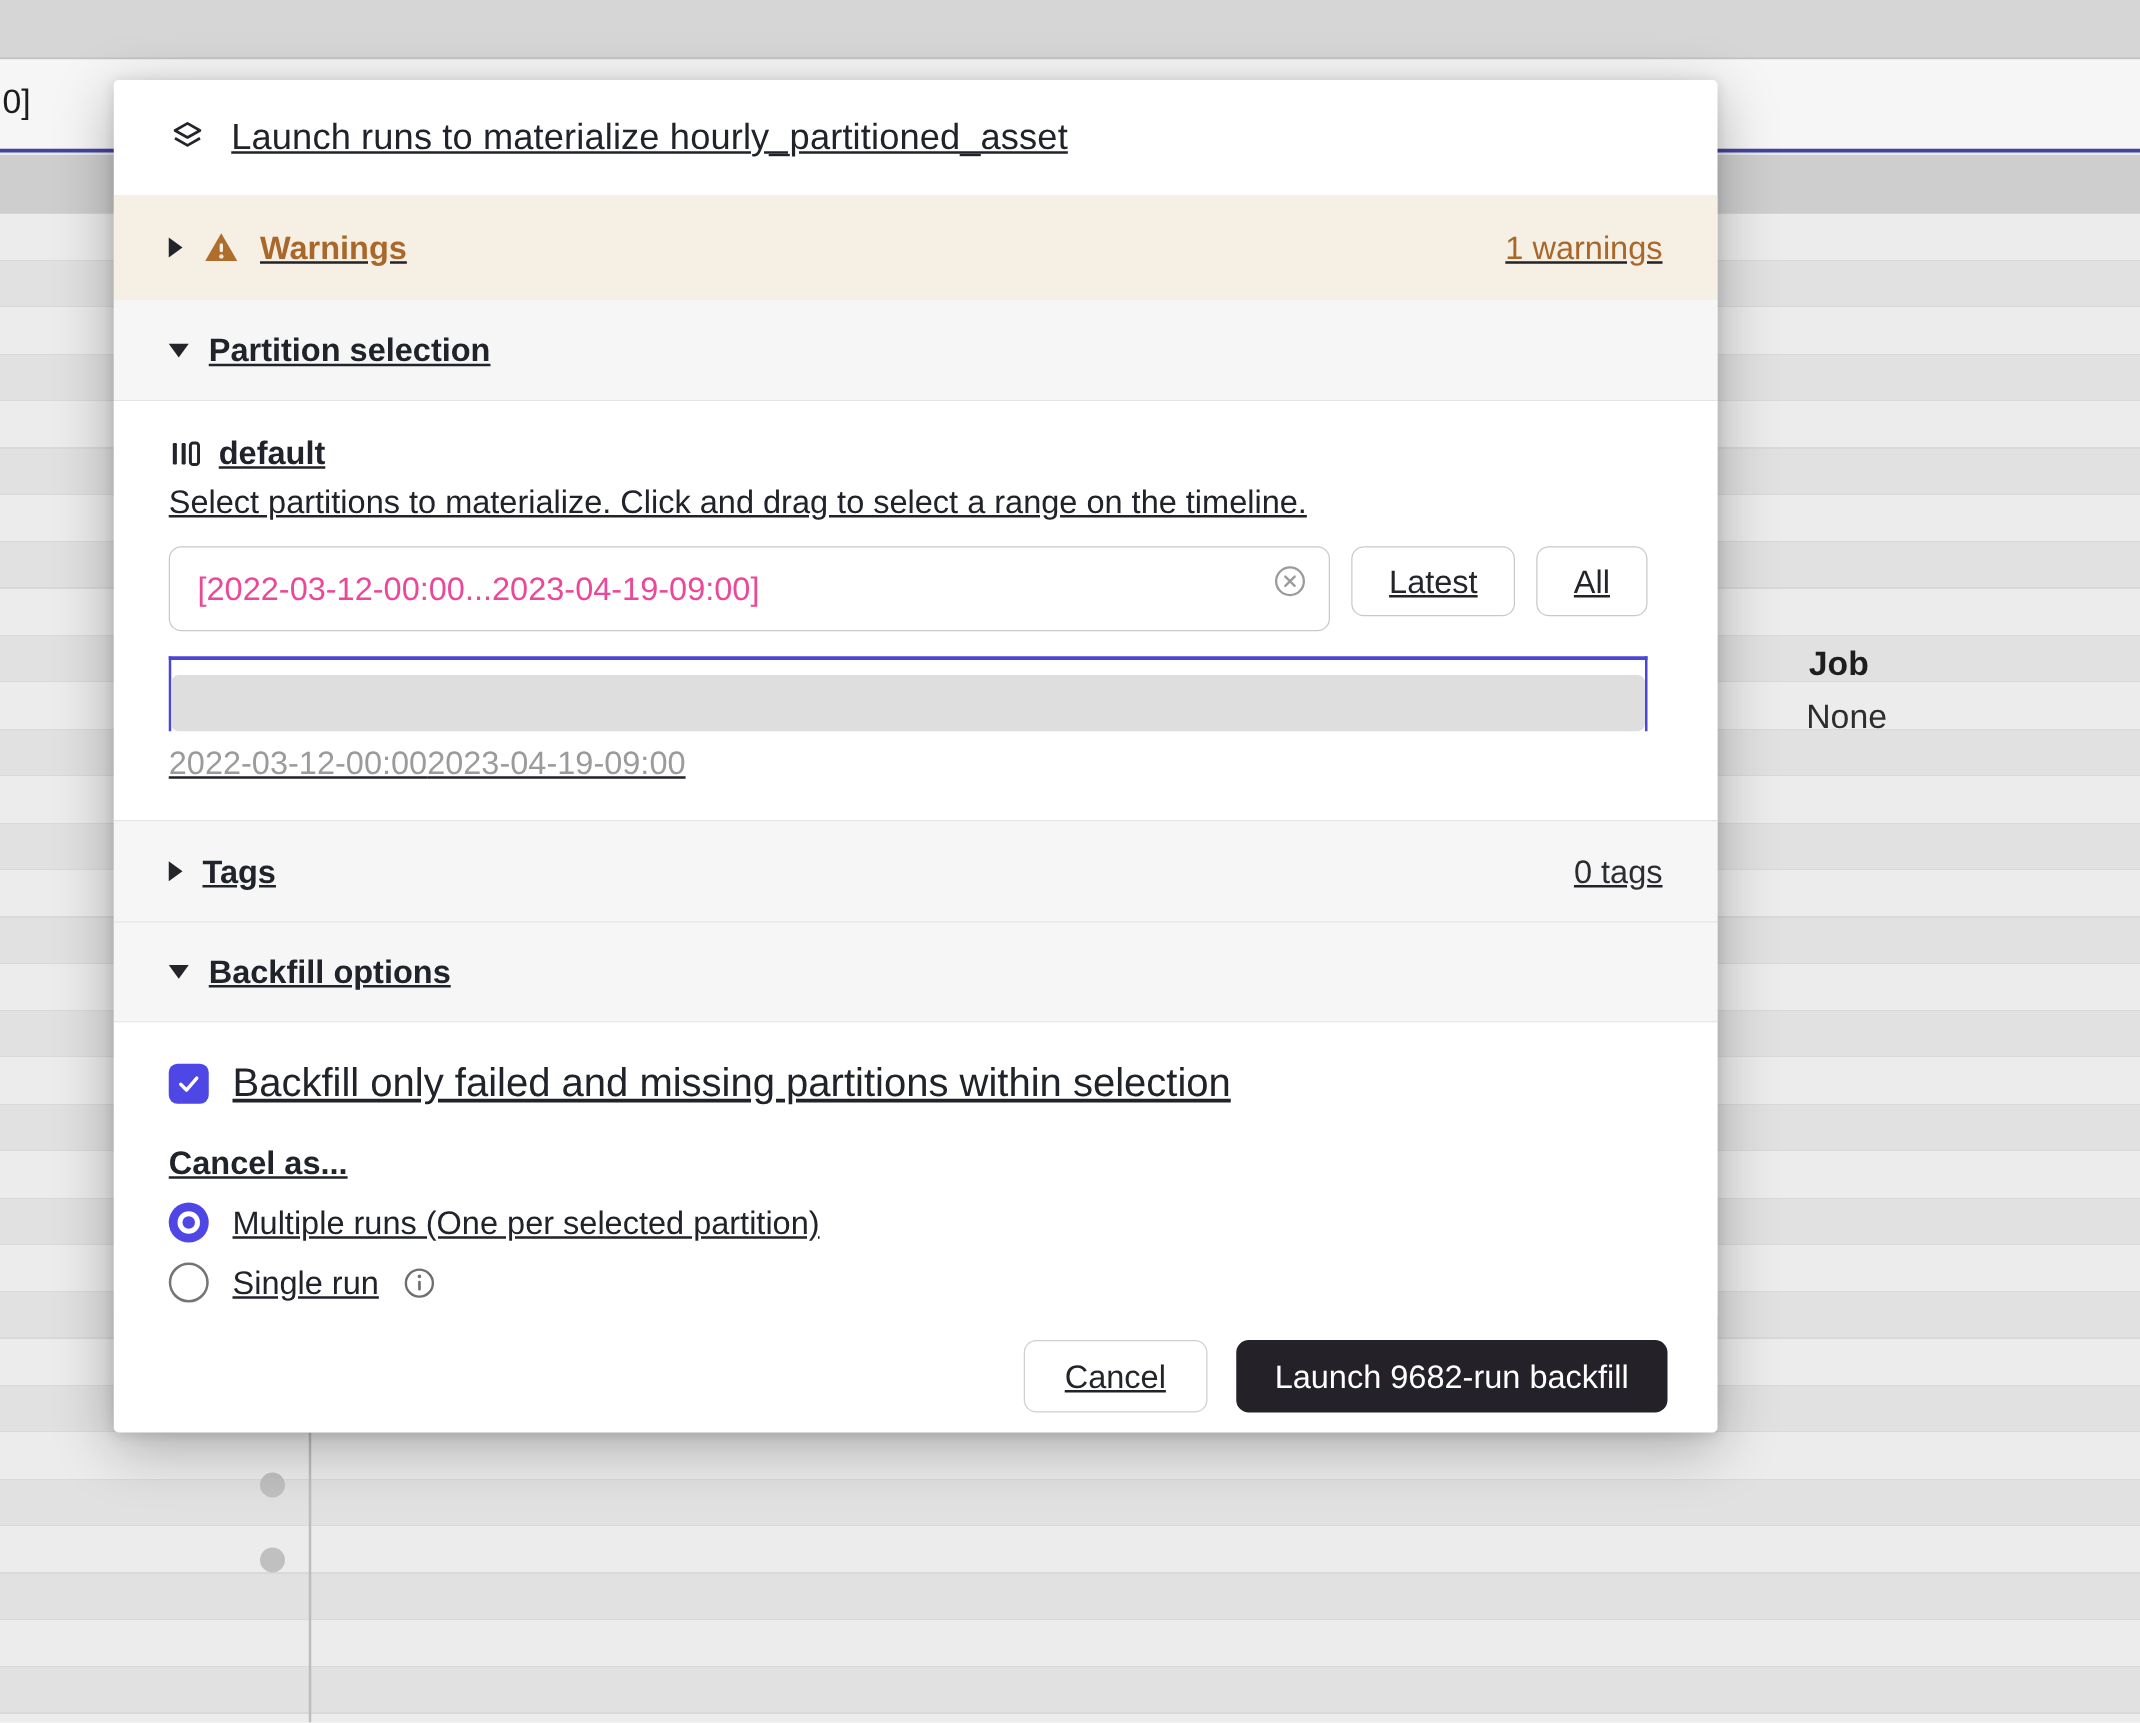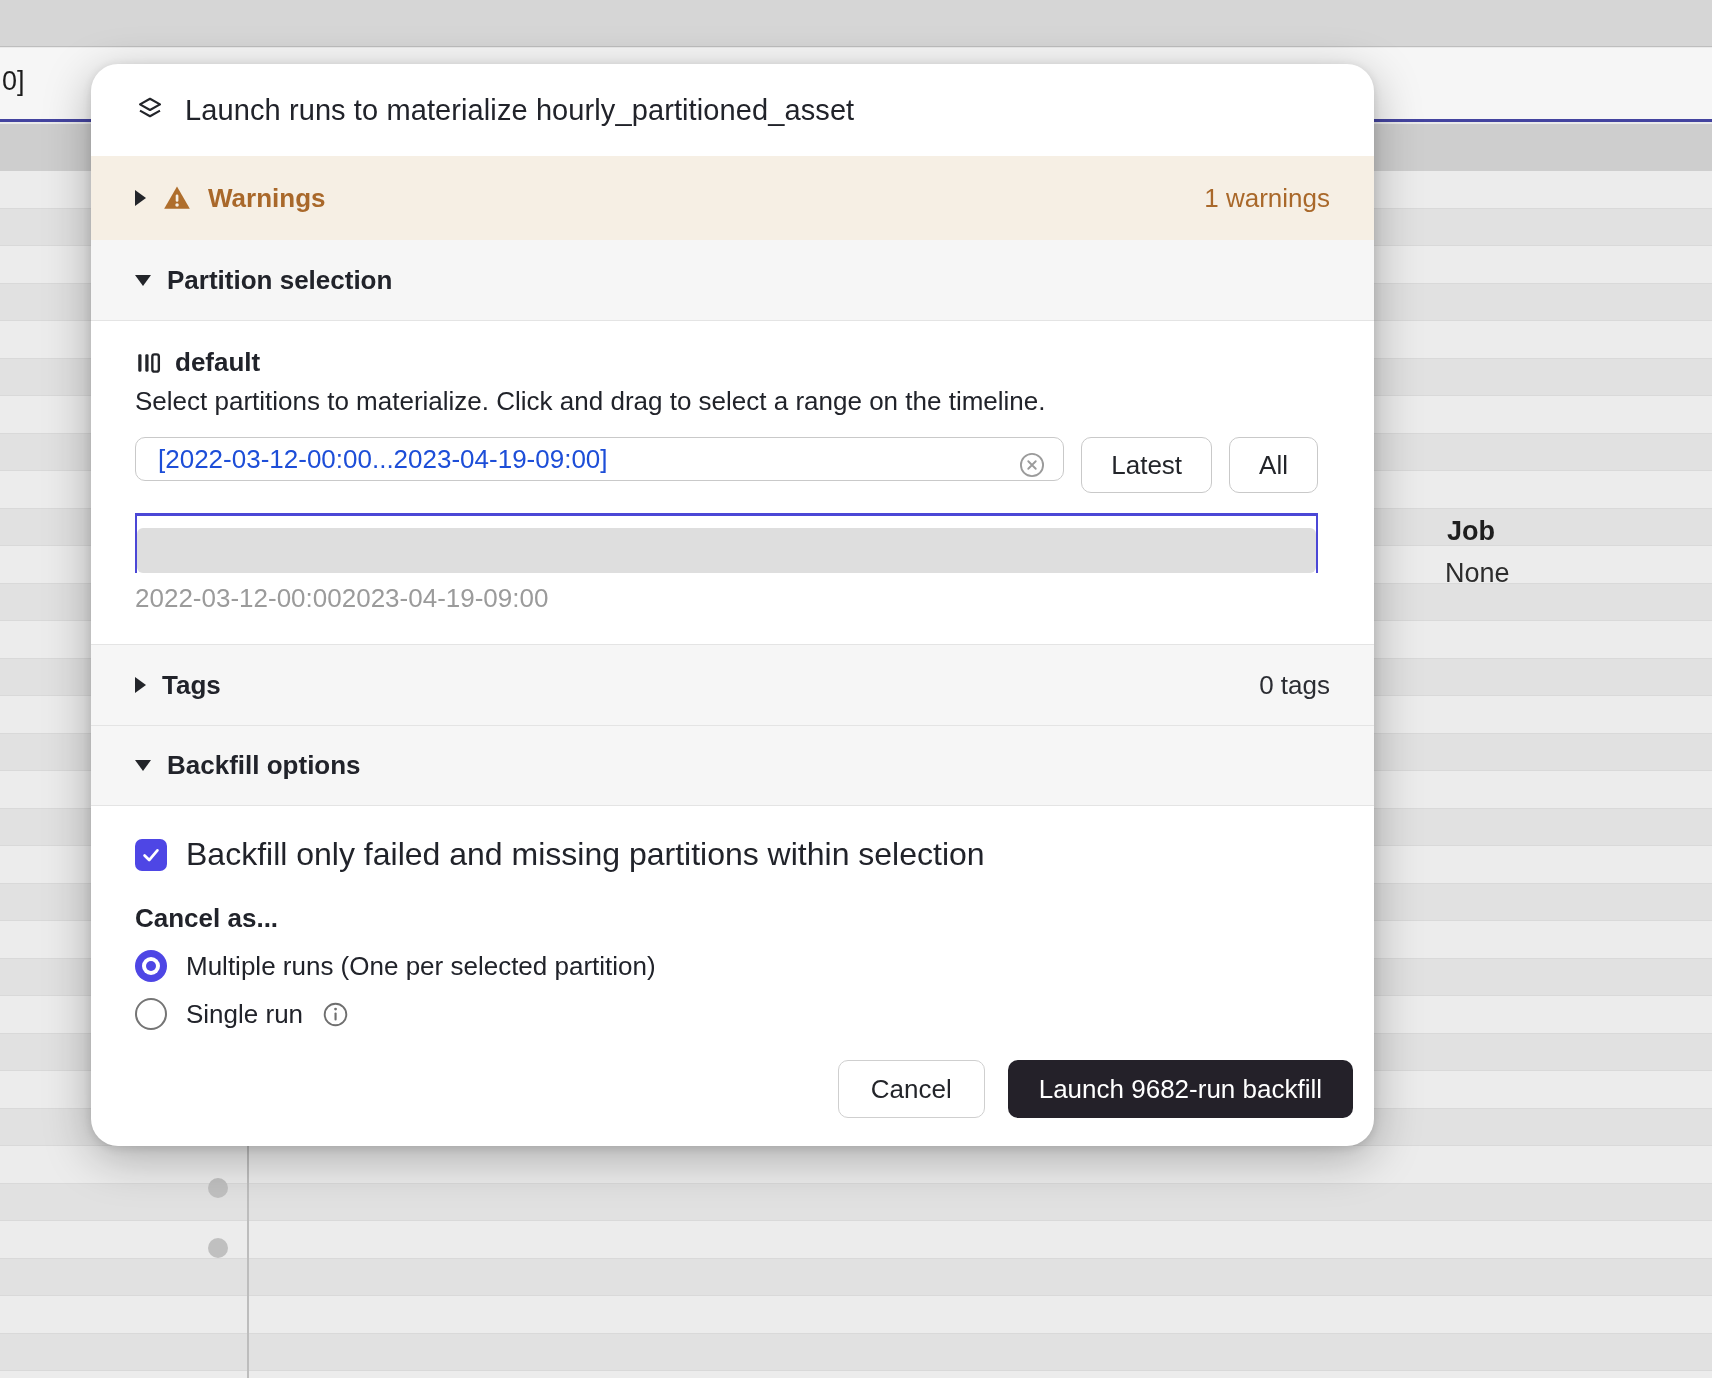--- a/index.html
+++ b/index.html
@@ -31,24 +31,24 @@
   .bg-job-label { position: absolute; left: 1447px; top: 516px; font-size: 27px; font-weight: 700; color: #1E1E1E; }
   .bg-job-value { position: absolute; left: 1445px; top: 558px; font-size: 27px; color: #2D2D2D; }
   .bg-vline { position: absolute; left: 247px; top: 1146px; width: 2px; height: 232px; background: #BDBDBD; }
   .bg-dot { position: absolute; width: 20px; height: 20px; border-radius: 50%; background: #C0C0C0; }
   .bg-dot.d1 { left: 208px; top: 1178px; }
   .bg-dot.d2 { left: 208px; top: 1238px; }
 
   
   .modal {
     position: absolute; left: 91px; top: 64px; width: 1283px; height: 1082px;
-    background: #FFFFFF; border-radius: 27px;
+    background: #FFFFFF; border-radius: 4px;
     box-shadow: 0 12px 48px rgba(0,0,0,0.28), 0 2px 10px rgba(0,0,0,0.12);
     z-index: 10; overflow: hidden;
-    display: flex; flex-direction: column;
+    display: flex; flex-direction: column; text-decoration: underline;
   }
 
   .modal-header {
     height: 92px; flex: 0 0 auto;
     display: flex; align-items: center; gap: 20px;
     padding: 0 44px;
   }
   .modal-title { font-size: 29px; font-weight: 500; color: #21232A; letter-spacing: 0.1px; }
 
   
@@ -78,24 +78,24 @@
 
   
   .partition-content { flex: 0 0 auto; padding: 26px 56px 30px 44px; background: #FFFFFF; }
   .dim-row { display: flex; align-items: center; gap: 14px; }
   .dim-name { font-size: 26px; font-weight: 700; color: #21232A; }
   .dim-desc { margin-top: 8px; font-size: 26px; color: #21232A; }
 
   .range-row { margin-top: 20px; display: flex; gap: 17px; align-items: stretch; }
   .range-input-wrap { position: relative; flex: 1 1 auto; }
   .range-input {
-    width: 100%; height: 44px;
+    width: 100%; height: 68px;
     border: 1px solid #C9C9C9; border-radius: 10px;
     padding: 0 64px 0 22px;
-    font-size: 26px; color: #1d4ed8;
+    font-size: 26px; color: #ec4899;
     font-family: "Liberation Sans", sans-serif;
     background: #FFFFFF; outline: none;
   }
   .clear-icon { position: absolute; right: 18px; top: 14px; width: 28px; height: 28px; cursor: pointer; }
   .btn-outline {
     height: 56px; padding: 0 29px;
     background: #FFFFFF; border: 1px solid #C9C9C9; border-radius: 10px;
     font-size: 26px; color: #23252A; font-family: "Liberation Sans", sans-serif;
     cursor: pointer; flex: 0 0 auto;
   }
@@ -125,21 +125,21 @@
   .radio-off { border: 2.5px solid #757575; background: #FFFFFF; }
   .radio-on { background: #4E46E5; display: flex; align-items: center; justify-content: center; }
   .radio-on .mid { width: 18px; height: 18px; border-radius: 50%; background: #FFFFFF; display: flex; align-items: center; justify-content: center; }
   .radio-on .dot { width: 10px; height: 10px; border-radius: 50%; background: #4E46E5; }
   .radio-label { font-size: 26px; color: #21232A; }
 
   
   .modal-footer {
     margin-top: auto; flex: 0 0 auto;
     display: flex; justify-content: flex-end; align-items: flex-start; gap: 23px;
-    padding: 20px 21px 38px 44px;
+    padding: 20px 40px 38px 44px;
   }
   .btn-cancel {
     height: 58px; padding: 0 32px;
     background: #FFFFFF; border: 1px solid #CFCFCF; border-radius: 10px;
     font-size: 26px; color: #23252A; font-family: "Liberation Sans", sans-serif; cursor: pointer;
   }
   .btn-launch {
     height: 58px; padding: 0 31px;
     background: #242129; border: none; border-radius: 10px;
     font-size: 26px; color: #FFFFFF; font-family: "Liberation Sans", sans-serif; cursor: pointer;

